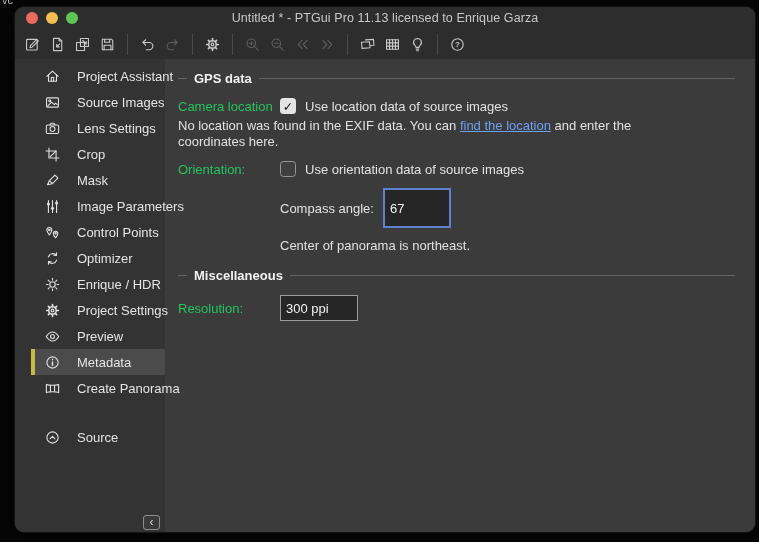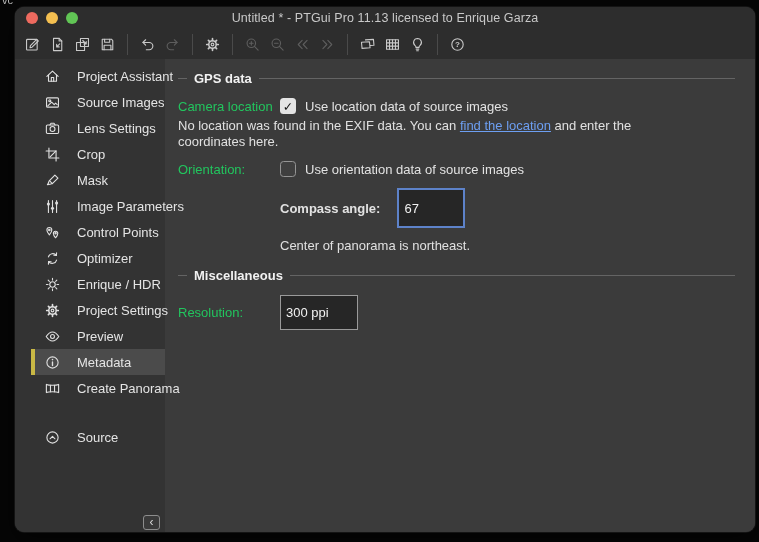--- a/index.html
+++ b/index.html
@@ -67,21 +67,21 @@
     width:16px; height:16px; border-radius:3.5px; margin-right:9px; flex:0 0 16px;
     display:flex; align-items:center; justify-content:center;
   }
   .cb.checked { background:#e4e4e4; color:#141414; font-size:12.5px; font-weight:bold; }
   .cb.unchecked { background:#3f3f3f; border:1.5px solid #949494; }
   .para { width:462px; line-height:15.5px; margin:4px 0 12px; color:#e0e0e0; }
   .para a { color:var(--link,#6d9ff2); text-decoration:underline; cursor:pointer; }
   .field {
     background:#262626; color:#f1f1f1; font-size:13px;
     font-family:"Liberation Sans","DejaVu Sans",sans-serif;
-    padding:1px 5px; height:35px;
+    padding:1px 5px; height:26px;
   }
   .field.focused { border:2px solid var(--focus,#5d82c9); width:68px; height:40px; }
   .field.plain { border:1px solid #9a9a9a; width:78px; }
   .note { color:#e0e0e0; }
 </style>
 </head>
 <body>
 
 <div class="desktop">
   <span class="desktop-fragment">vc</span>
@@ -396,21 +396,21 @@
           <span>and enter the coordinates here.</span>
         </div>
 
         <div class="row" style="margin-bottom:11px;">
           <span class="label-col">Orientation:</span>
           <span class="cb unchecked"></span>
           <span>Use orientation data of source images</span>
         </div>
 
         <div class="row indent" style="margin-bottom:10px;">
-          <span style="margin-right:17px;font-weight:bold;">Compass angle:</span>
+          <span style="margin-right:9px;">Compass angle:</span>
           <input class="field focused" type="text" value="67" style="">
         </div>
 
         <div class="note indent" style="margin-bottom:15px;">Center of panorama is northeast.</div>
 
         <div class="section-hdr">
           <span class="dash"></span>
           <span class="txt">Miscellaneous</span>
           <span class="line"></span>
         </div>

